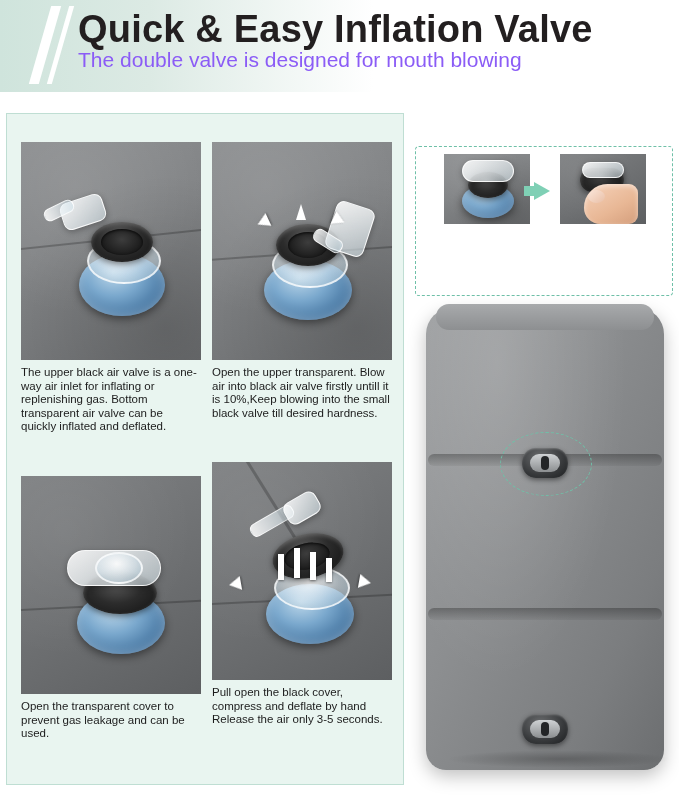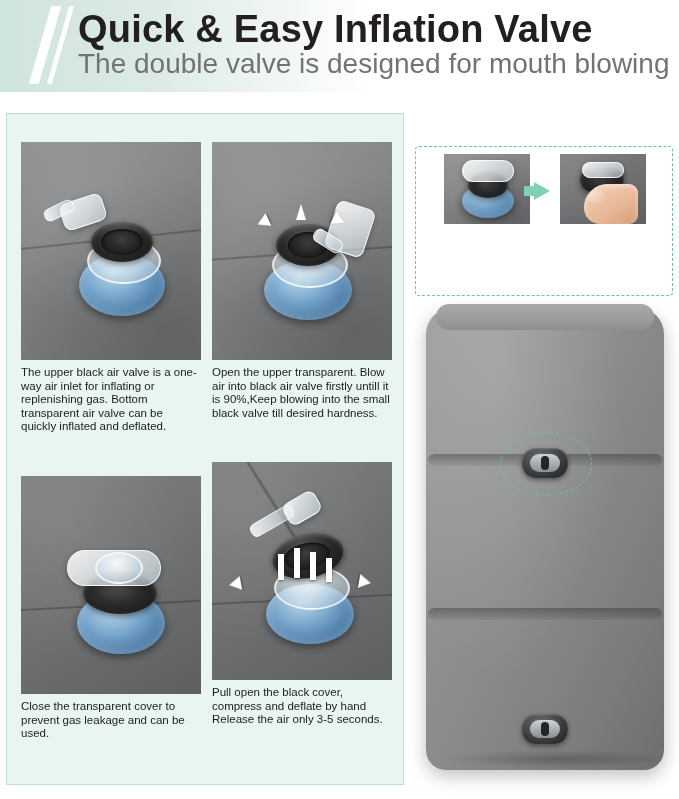--- a/index.html
+++ b/index.html
@@ -48,22 +48,22 @@
     font-size: 38px;
     font-weight: bold;
     color: #231f20;
     letter-spacing: 0.2px;
     white-space: nowrap;
   }
   .subtitle {
     position: absolute;
     left: 78px;
     top: 48px;
-    font-size: 28px;
-    color: #737373;
+    font-size: 21px;
+    color: #8b5cf6;
     white-space: nowrap;
   }
 
   
   .left-panel {
     position: absolute;
     left: 6px;
     top: 113px;
     width: 398px;
     height: 672px;
@@ -344,33 +344,33 @@
       <div class="valve-ring" style="left:60px; top:100px; width:72px; height:42px;"></div>
       <div class="valve-black" style="left:64px; top:82px; width:64px; height:42px;">
         <div class="valve-black-inner" style="left:12px; top:8px; width:40px; height:26px;"></div>
       </div>
       <div class="clear-cap" style="left:118px; top:62px; width:38px; height:48px; transform:rotate(18deg);"></div>
       <div class="clear-stem" style="left:100px; top:92px; width:30px; height:12px; transform:rotate(32deg);"></div>
       <div class="arrow-w" style="left:44px; top:74px; transform:rotate(-115deg);"></div>
       <div class="arrow-w" style="left:120px; top:72px; transform:rotate(115deg);"></div>
       <div class="bar-w" style="left:84px; top:62px; width:10px; height:16px; clip-path:polygon(50% 0,100% 100%,0 100%);"></div>
     </div>
-    <div class="caption">Open the upper transparent. Blow air into black air valve firstly untill it is 90%,Keep blowing into the small black valve till desired hardness.</div>
+    <div class="caption">Open the upper transparent. Blow air into black air valve firstly untill it is 10%,Keep blowing into the small black valve till desired hardness.</div>
   </div>
 
   <div class="card card-3">
     <div class="photo">
       <div class="fabric dark"></div>
       <div class="seam" style="left:-10px; top:128px; width:214px; transform:rotate(-3deg);"></div>
       <div class="valve-base" style="left:56px; top:116px; width:88px; height:62px;"></div>
       <div class="valve-black" style="left:62px; top:96px; width:74px; height:42px;"></div>
       <div class="clear-cap" style="left:46px; top:74px; width:92px; height:34px; border-radius:18px;"></div>
       <div class="valve-ring" style="left:74px; top:76px; width:44px; height:28px;"></div>
     </div>
-    <div class="caption">Close the transparent cover to prevent gas leakage and can be used.</div>
+    <div class="caption">Open the transparent cover to prevent gas leakage and can be used.</div>
   </div>
 
   <div class="card card-4">
     <div class="photo">
       <div class="fabric dark"></div>
       <div class="seam" style="left:-6px; top:28px; width:120px; transform:rotate(58deg); height:3px;"></div>
       <div class="seam" style="left:-10px; top:136px; width:214px; transform:rotate(-3deg);"></div>
       <div class="valve-base" style="left:54px; top:122px; width:88px; height:60px;"></div>
       <div class="valve-ring" style="left:62px; top:104px; width:72px; height:40px;"></div>
       <div class="valve-black" style="left:60px; top:72px; width:72px; height:44px; transform:rotate(-12deg);">

